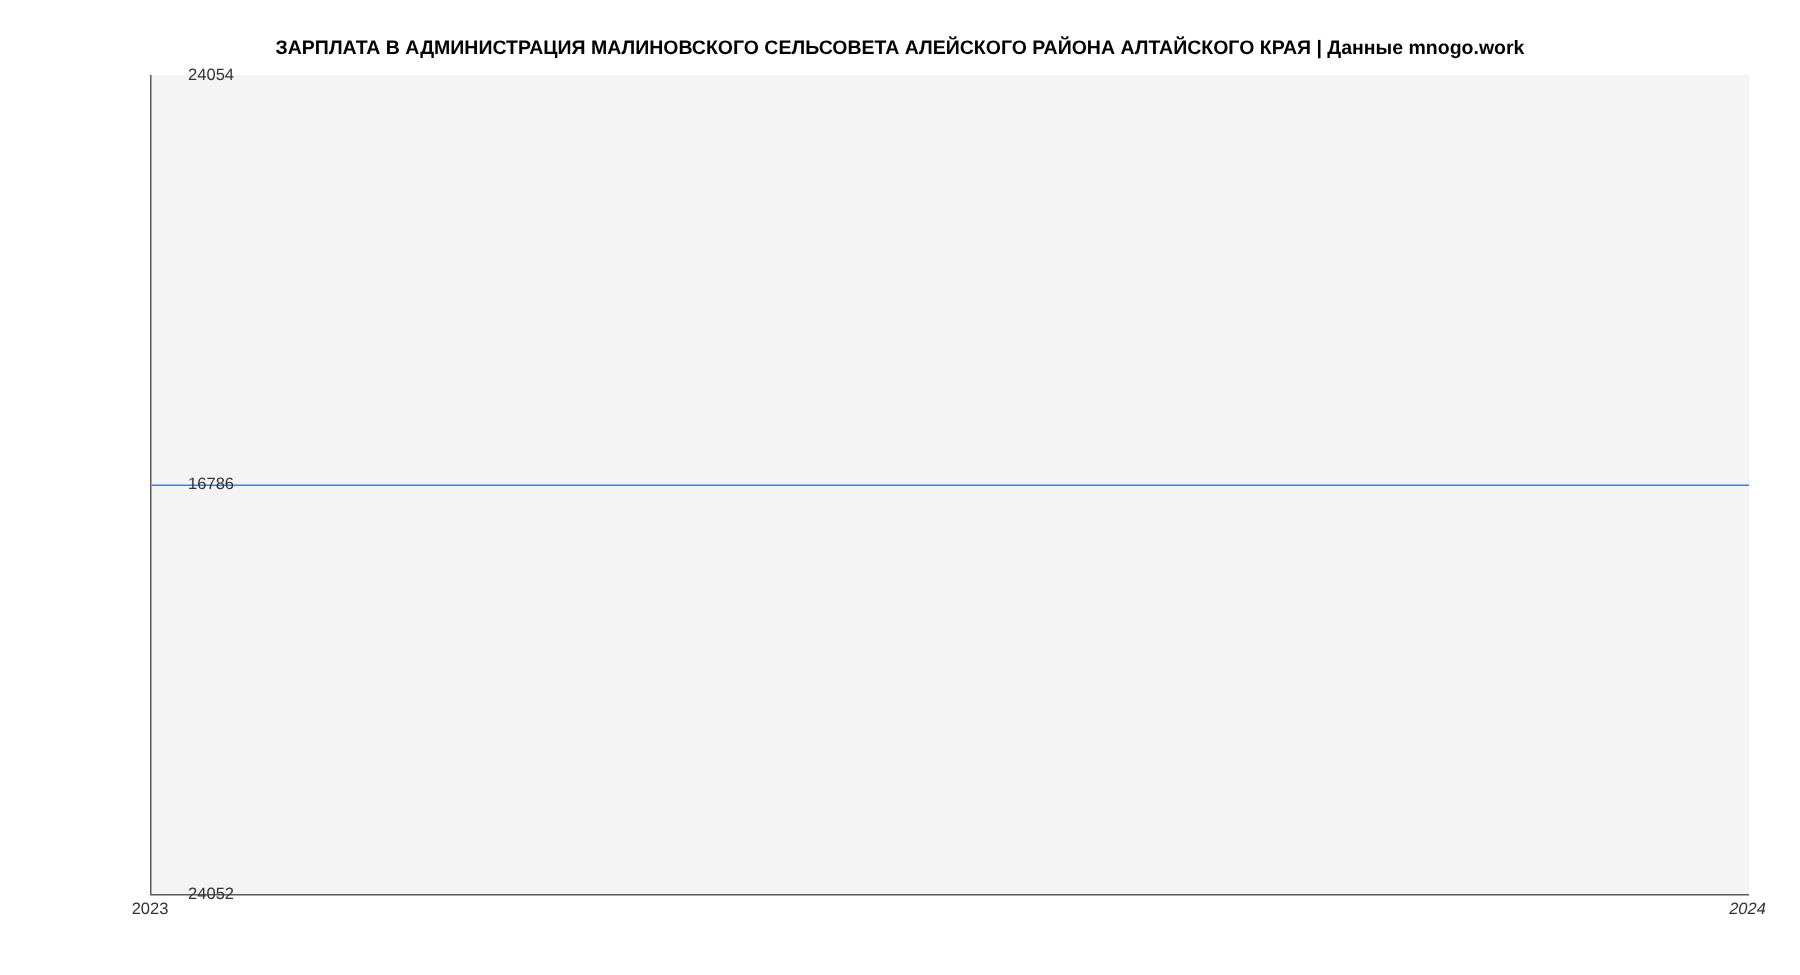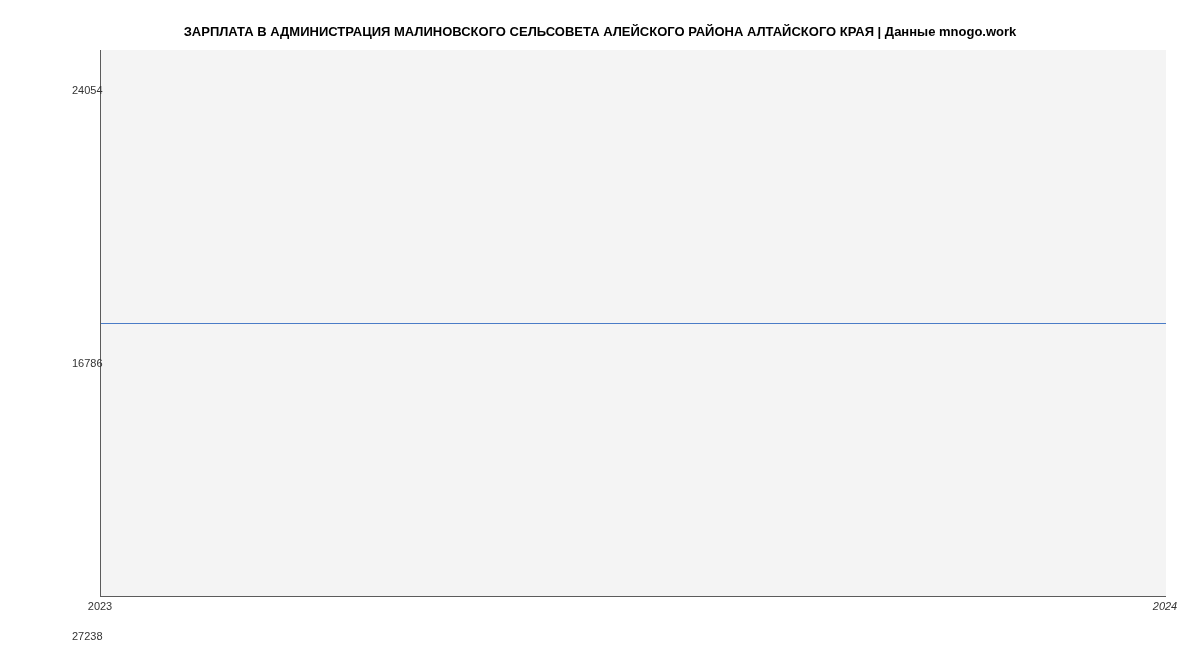--- a/index.html
+++ b/index.html
@@ -23,26 +23,26 @@
     left: 100px;
     top: 50px;
     width: 1065px;
     height: 546px;
     background: #f4f4f4;
     border-left: 1px solid #000000a0;
     border-bottom: 1px solid #000000a0;
   }
   .y-tick {
     position: absolute;
-    right: 1068px;
+    right: 1044px;
     font-size: 11px;
     color: #333;
+    text-align: right;
     width: 60px;
     transform: translateY(-50%);
-    margin-top: 40px;
   }
   .x-tick {
     position: absolute;
     top: 600px;
     font-size: 11px;
     color: #333;
     transform: translateX(-50%);
   }
   .line {
     position: absolute;
@@ -54,18 +54,18 @@
 </style>
 </head>
 <body>
 
 <div class="title">ЗАРПЛАТА В АДМИНИСТРАЦИЯ МАЛИНОВСКОГО СЕЛЬСОВЕТА АЛЕЙСКОГО РАЙОНА АЛТАЙСКОГО КРАЯ | Данные mnogo.work</div>
 
 <div class="plot-area">
   <div class="line" id="series-line" style="top: 273px; border-top-color: rgb(74, 124, 199);"></div>
 </div>
 
-<div class="y-tick" id="yt0" style="top: 596px;">27238</div>
+<div class="y-tick" id="yt0" style="top: 596px;">24052</div>
 <div class="y-tick" id="yt1" style="top: 323px;">16786</div>
 <div class="y-tick" id="yt2" style="top: 50px;">24054</div>
 
 <div class="x-tick" id="xt0" style="left: 100px;">2023</div>
 <div class="x-tick" id="xt1" style="left: 1165px; font-style: italic;">2024</div>
 
 </body></html>

